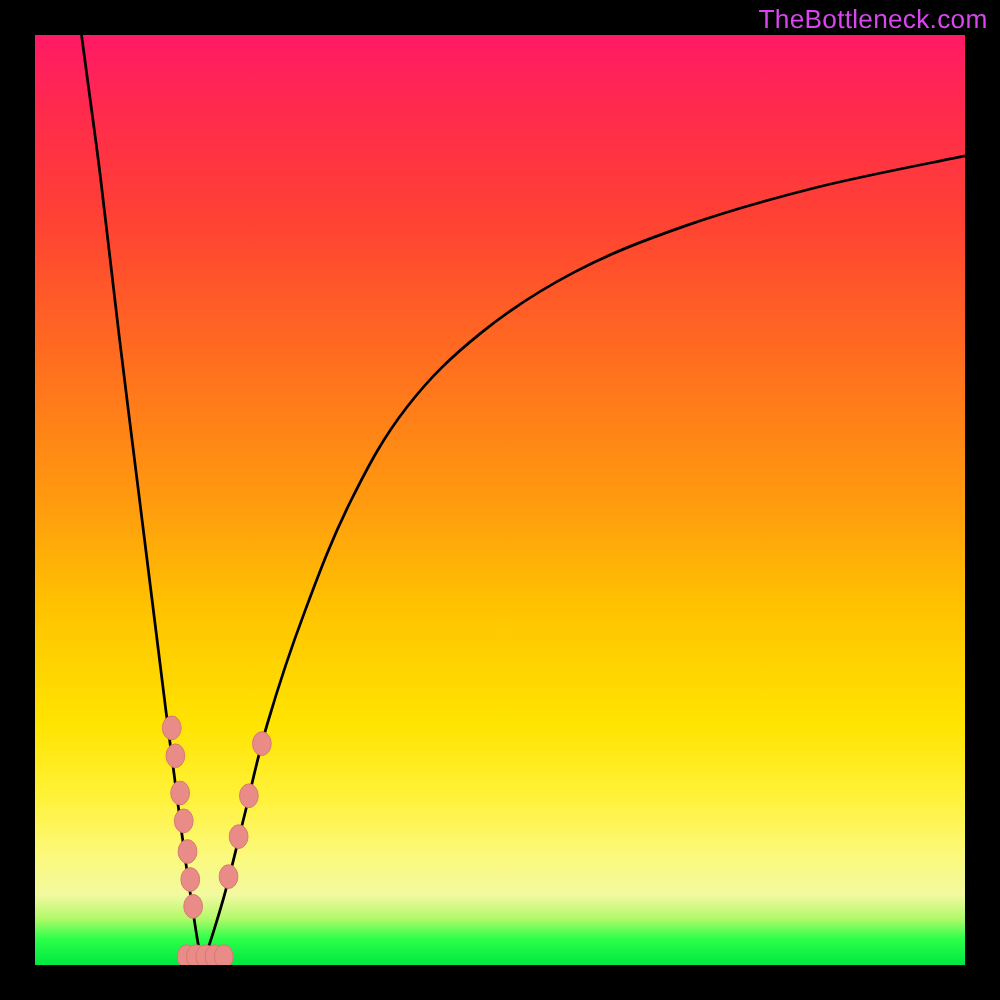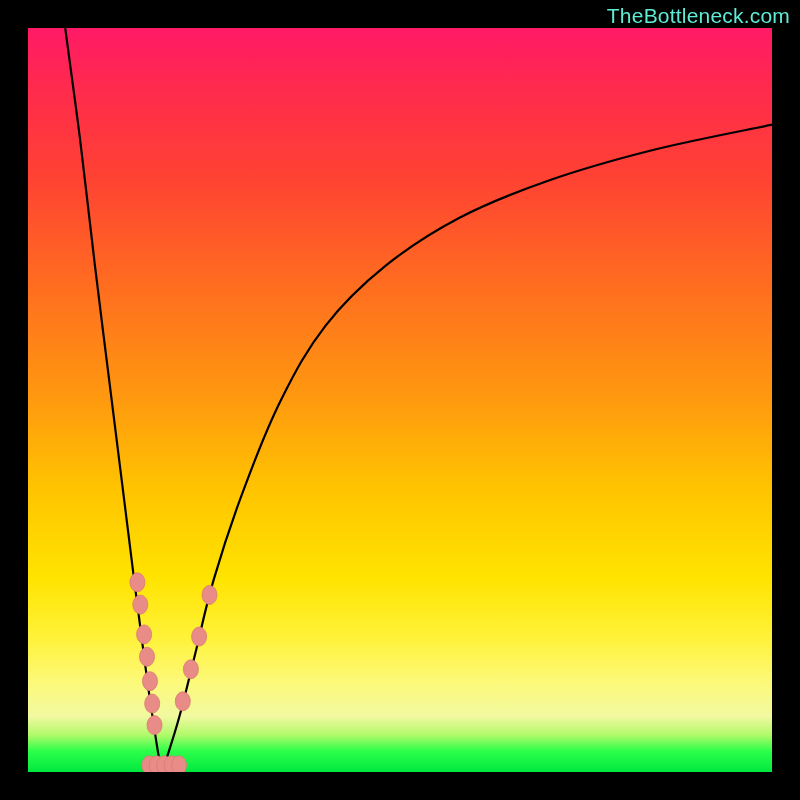--- a/index.html
+++ b/index.html
@@ -46,21 +46,21 @@
     position: absolute;
     top: 0;
     left: 0;
     width: 744px;
     height: 744px;
   }
   .watermark {
     position: absolute;
     top: 4px;
     right: 10px;
-    color: #5eead4;
+    color: #d946ef;
     font-size: 21px;
     letter-spacing: 0.2px;
     font-weight: 400;
   }
 </style>
 </head>
 <body>
 
 <div class="frame">
   <div class="plot">

